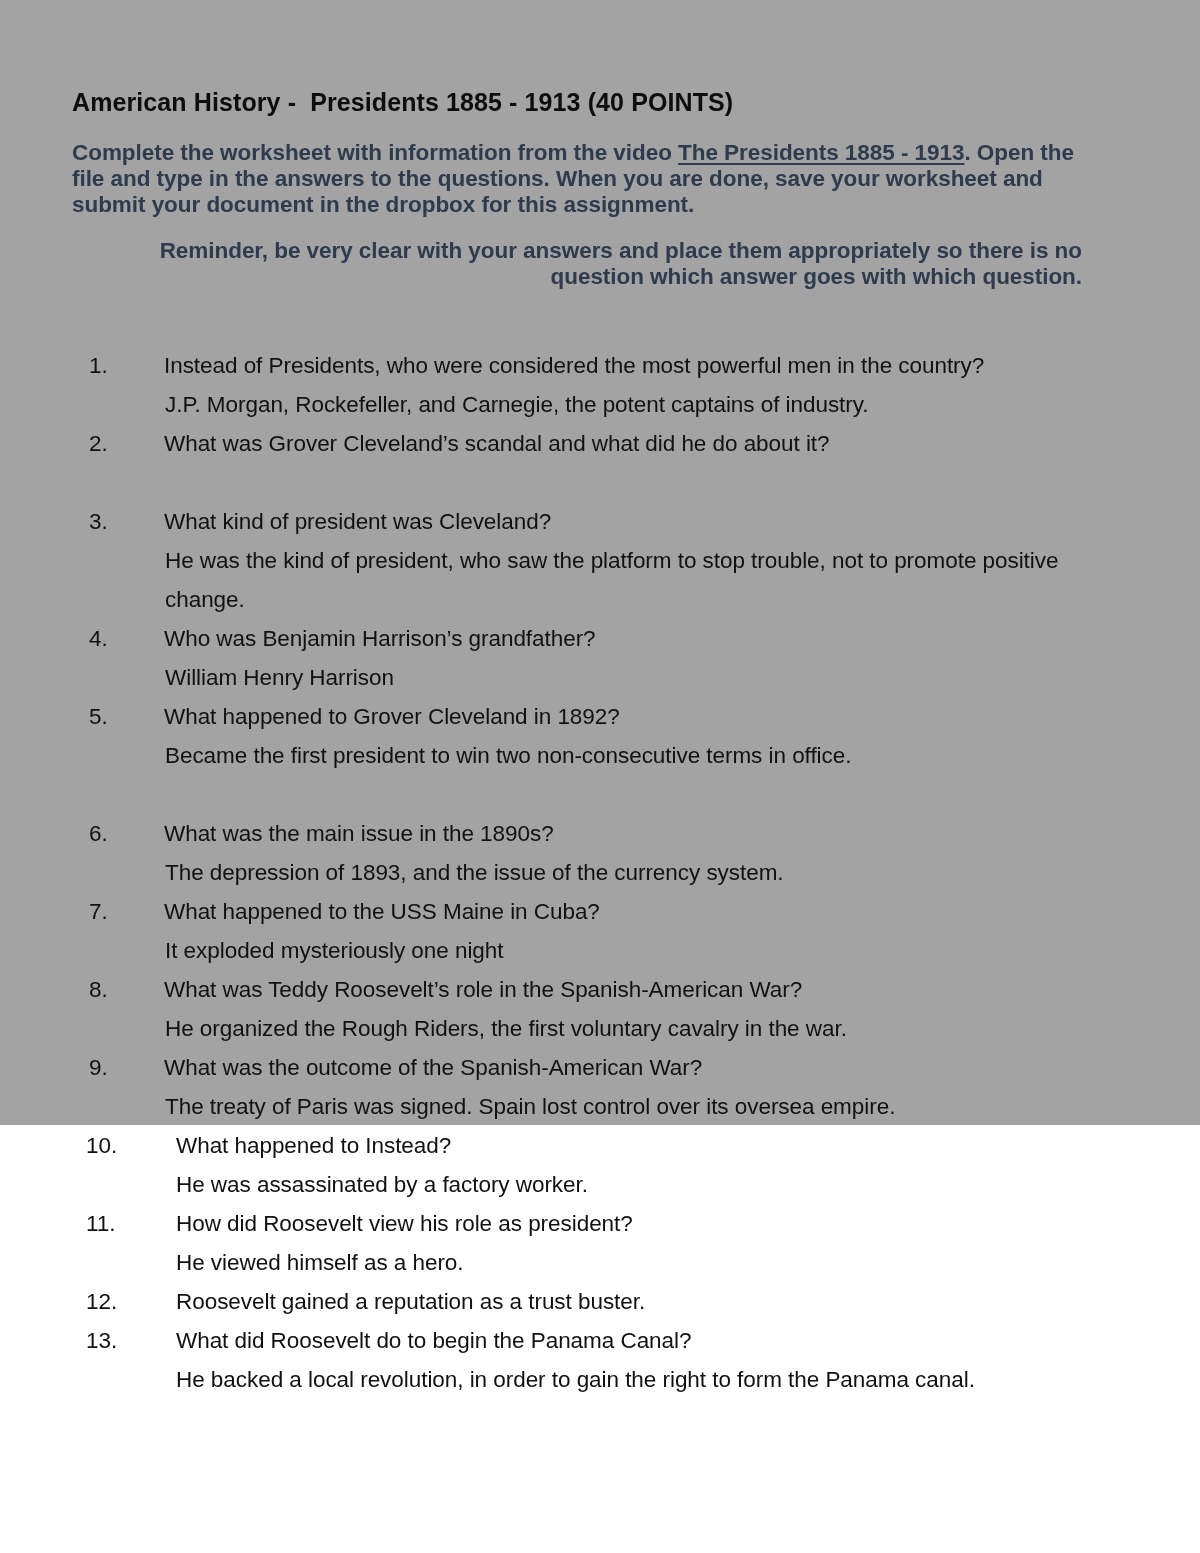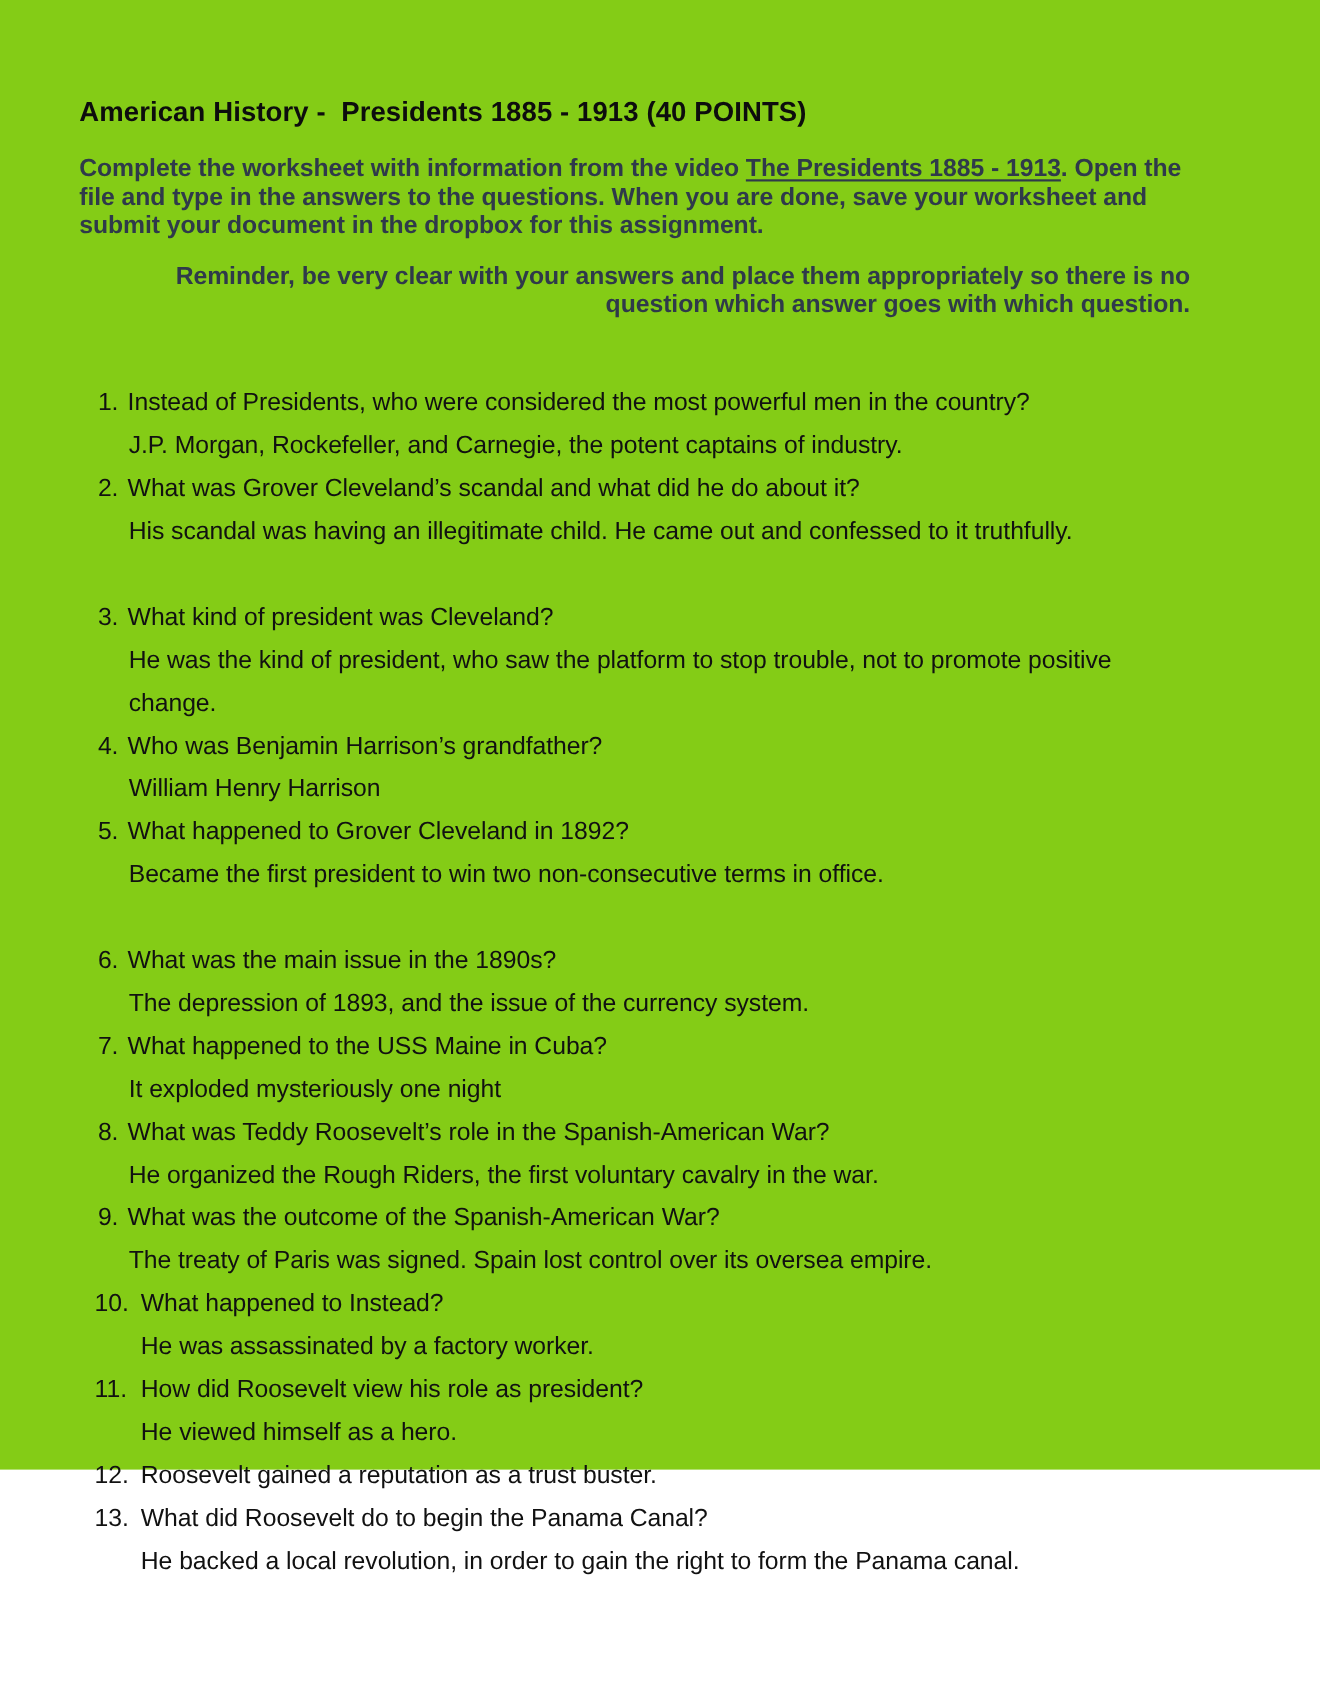--- a/index.html
+++ b/index.html
@@ -12,24 +12,24 @@
     width: 1200px;
     height: 1553px;
     overflow: hidden;
     font-family: "Liberation Sans", sans-serif;
     color: #000000;
     -webkit-font-smoothing: antialiased;
   }
   .page {
     position: relative;
     width: 1200px;
-    height: 1336px;
+    height: 1125px;
     box-sizing: border-box;
     padding: 88px 118px 0 72px;
-    background: #84cc16;
+    background: #a3a3a3;
   }
   .doc-title {
     font-size: 25px;
     font-weight: bold;
     color: #0d0d0d;
     letter-spacing: 0.1px;
     line-height: 1.18;
     margin: 0 0 22px 0;
     white-space: pre;
   }
@@ -75,20 +75,21 @@
     box-sizing: border-box;
     font-variant-numeric: lining-nums;
   }
   .q-num.wide {
     width: 56px;
     padding-left: 14px;
   }
   .q-body {
     flex: 1 1 auto;
     min-width: 0;
+    margin-left: 48px;
   }
   .q-text {
     margin: 0;
   }
   .a-text {
     margin: 0;
     padding-left: 1px;
   }
   .q-num.wide + .q-body .a-text {
     padding-left: 0;
@@ -114,21 +115,20 @@
       <div class="q-body">
         <p class="q-text">Instead of Presidents, who were considered the most powerful men in the country?</p>
         <p class="a-text">J.P. Morgan, Rockefeller, and Carnegie, the potent captains of industry.</p>
       </div>
     </li>
 
     <li class="qa-item gap-after">
       <span class="q-num">2.</span>
       <div class="q-body">
         <p class="q-text">What was Grover Cleveland’s scandal and what did he do about it?</p>
-        <p class="a-text">His scandal was having an illegitimate child. He came out and confessed to it truthfully.</p>
       </div>
     </li>
 
     <li class="qa-item">
       <span class="q-num">3.</span>
       <div class="q-body">
         <p class="q-text">What kind of president was Cleveland?</p>
         <p class="a-text">He was the kind of president, who saw the platform to stop trouble, not to promote positive change.</p>
       </div>
     </li>

